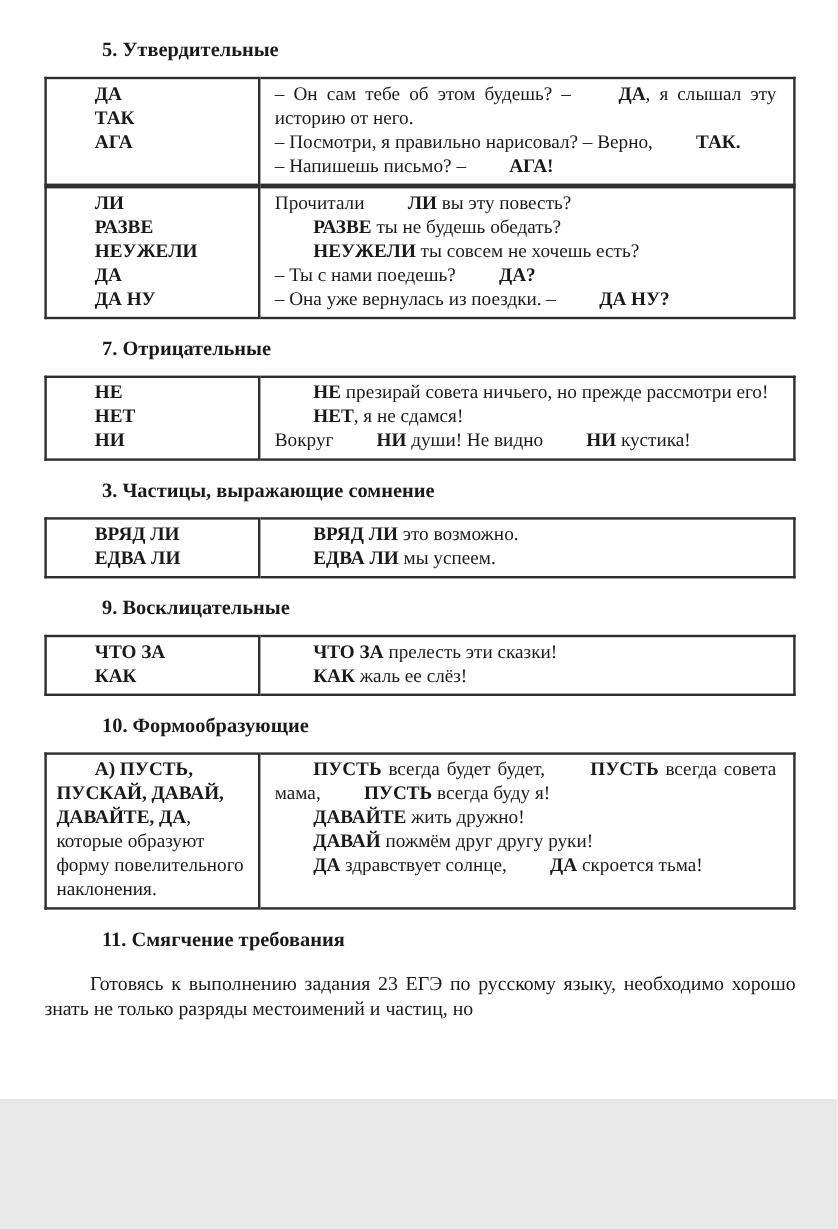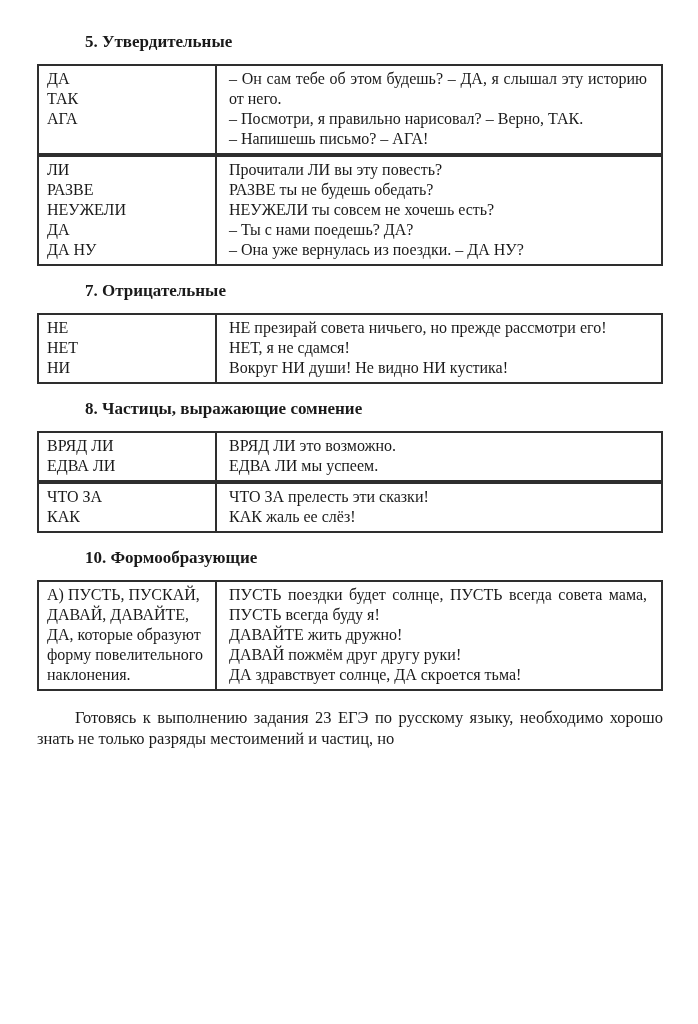--- a/index.html
+++ b/index.html
@@ -3,21 +3,21 @@
 <meta charset="utf-8">
 <style>
   html, body {
     margin: 0;
     padding: 0;
     background: #e8e8e8;
   }
   .page {
     position: relative;
     width: 698px;
-    height: 1024px;
+    height: 916px;
     margin: 0 auto;
     box-sizing: border-box;
     background: #ffffff;
     padding: 30px 35px 14px 37px;
     font-family: "Liberation Serif", "DejaVu Serif", serif;
     color: #1a1a1a;
     overflow: hidden;
   }
   .section { margin: 0; }
   .section-heading {
@@ -47,21 +47,21 @@
   td p { margin: 0; }
   td.cell-right p { text-align: justify; }
   tr.gap-before td { padding-top: 24px; }
   .closing {
     margin: 16px 0 0 0;
     font-size: 16.5px;
     line-height: 21px;
     text-align: justify;
     text-indent: 38px;
   }
-  b { font-weight: normal; }
+  b { font-weight: bold; margin-left: 32px; }
 </style>
 </head>
 <body>
 
 <div class="page">
   <div id="sections-container">
   <section class="section">
     <h2 class="section-heading">5. Утвердительные</h2>
     <table class="particles-table">
       <tbody>
@@ -118,38 +118,39 @@
                 <p><b>НЕ</b><span> презирай совета ничьего, но прежде рассмотри его!</span></p>
                 <p><b>НЕТ</b><span>, я не сдамся!</span></p>
                 <p><span>Вокруг </span><b>НИ</b><span> души! Не видно </span><b>НИ</b><span> кустика!</span></p>
               </td>
             </tr>
           </tbody>
     </table>
   </section>
 
   <section class="section">
-    <h2 class="section-heading">8. Частицы, выражающие сомнение</h2>
+    <h2 class="section-heading">3. Частицы, выражающие сомнение</h2>
     <table class="particles-table">
       <tbody>
             <tr>
               <td class="cell-left">
                 <p><b>ВРЯД ЛИ</b></p>
                 <p><b>ЕДВА ЛИ</b></p>
               </td>
               <td class="cell-right">
                 <p><b>ВРЯД ЛИ</b><span> это возможно.</span></p>
                 <p><b>ЕДВА ЛИ</b><span> мы успеем.</span></p>
               </td>
             </tr>
           </tbody>
     </table>
   </section>
 
   <section class="section">
+    <h2 class="section-heading">9. Восклицательные</h2>
     <table class="particles-table">
       <tbody>
             <tr>
               <td class="cell-left">
                 <p><b>ЧТО ЗА</b></p>
                 <p><b>КАК</b></p>
               </td>
               <td class="cell-right">
                 <p><b>ЧТО ЗА</b><span> прелесть эти сказки!</span></p>
                 <p><b>КАК</b><span> жаль ее слёз!</span></p>
@@ -161,29 +162,30 @@
 
   <section class="section">
     <h2 class="section-heading">10. Формообразующие</h2>
     <table class="particles-table">
       <tbody>
             <tr>
               <td class="cell-left">
                 <p><b>А) ПУСТЬ, ПУСКАЙ, ДАВАЙ, ДАВАЙТЕ, ДА</b><span>, которые образуют форму повелительного наклонения.</span></p>
               </td>
               <td class="cell-right">
-                <p><b>ПУСТЬ</b><span> поездки будет солнце, </span><b>ПУСТЬ</b><span> всегда совета мама, </span><b>ПУСТЬ</b><span> всегда буду я!</span></p>
+                <p><b>ПУСТЬ</b><span> всегда будет будет, </span><b>ПУСТЬ</b><span> всегда совета мама, </span><b>ПУСТЬ</b><span> всегда буду я!</span></p>
                 <p><b>ДАВАЙТЕ</b><span> жить дружно!</span></p>
                 <p><b>ДАВАЙ</b><span> пожмём друг другу руки!</span></p>
                 <p><b>ДА</b><span> здравствует солнце, </span><b>ДА</b><span> скроется тьма!</span></p>
               </td>
             </tr>
           </tbody>
     </table>
   </section>
 
   <section class="section">
+    <h2 class="section-heading">11. Смягчение требования</h2>
   </section>
 </div>
 
   <p class="closing" id="closing-paragraph"><span>Готовясь к выполнению задания 23 ЕГЭ по русскому языку, необходимо хорошо знать не только разряды местоимений и частиц, но </span></p>
 
 </div>
 
 </body></html>

